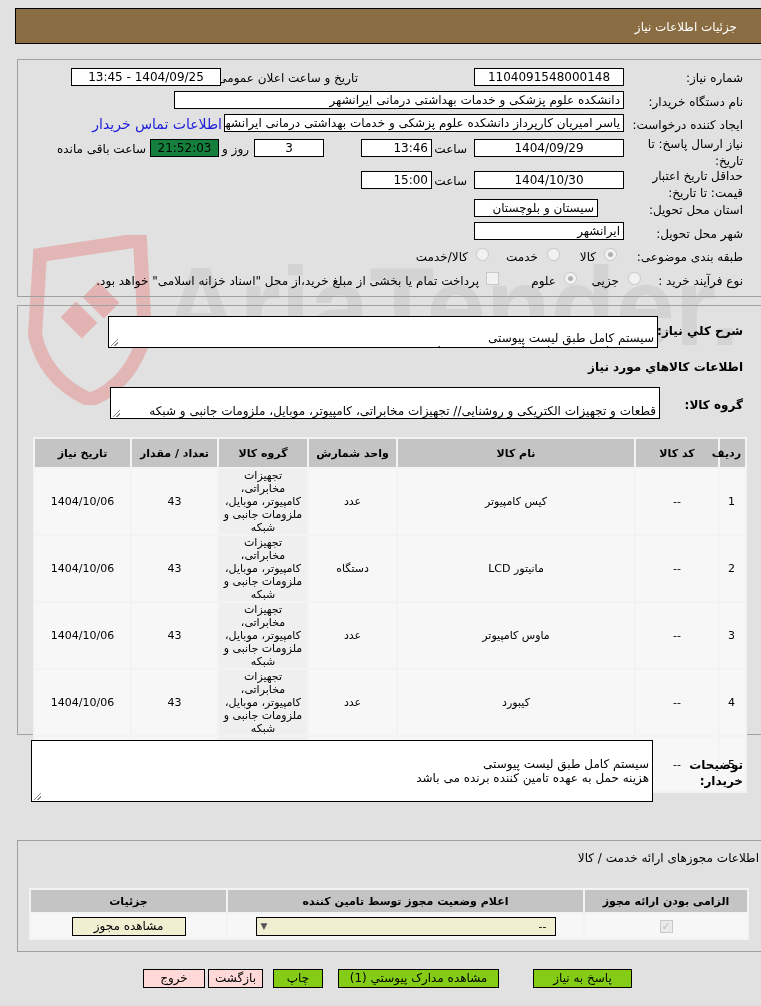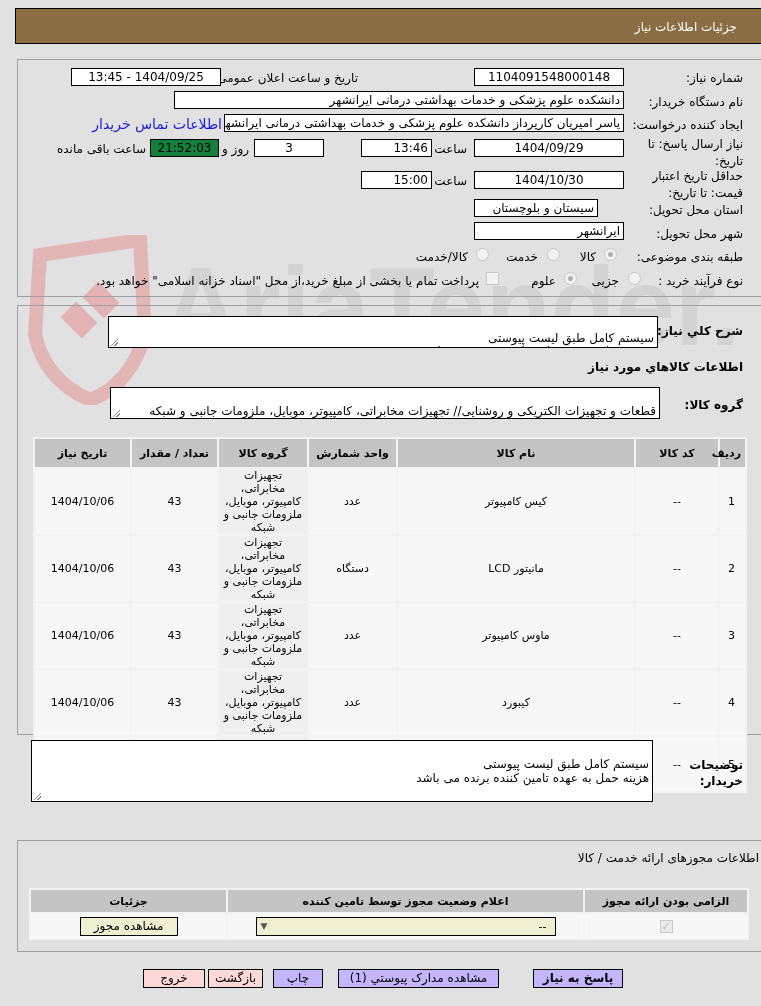--- a/index.html
+++ b/index.html
@@ -67,21 +67,21 @@
   table.lic {
     position: absolute; left: 29px; top: 888px; width: 718px;
     border-collapse: separate; border-spacing: 2px; background: #f3f3f3; table-layout: fixed;
   }
   table.lic th { background: #c4c4c4; font-size: 11px; font-weight: bold; height: 22px; }
   table.lic td { background: #f7f7f7; height: 24px; text-align: center; }
   .btn {
     position: absolute; height: 19px; border: 1px solid #000; font-size: 12px;
     text-align: center; line-height: 17px; white-space: nowrap;
   }
-  .btn.green { background: #c4b5fd; }
+  .btn.green { background: #84cc16; }
   .btn.red { background: #ffd8d8; }
   .btn.yel { background: #f0efd2; }
   .select {
     position: absolute; height: 19px; background: #f0efd2; border: 1px solid #000;
     font-size: 11px; line-height: 17px;
   }
   .watermark { position: absolute; pointer-events: none; }
 </style>
 </head>
 <body>
@@ -264,23 +264,23 @@
       <td>
         <span style="display:inline-block; width:13px; height:13px; border:1px solid #c8c8c8; background:#eaeaea; color:#bbb; font-size:11px; line-height:11px;">✓</span>
       </td>
       <td style="position:relative;">
         <div class="select" style="position:relative; display:inline-block; width:300px; text-align:right; padding-right:8px;">
           <span>--</span>
           <span style="position:absolute; left:4px; top:0; font-size:9px; color:#555;">▼</span>
         </div>
       </td>
       <td>
-        <span class="btn yel" style="position:relative; display:inline-block; width:98px;">مشاهده مجوز</span>
+        <span class="btn yel" style="position:relative; display:inline-block; width:114px;">مشاهده مجوز</span>
       </td>
     </tr>
   </tbody>
 </table>
 
-<div class="btn green" style="left:533px; top:969px; width:90px;font-weight:bold;">پاسخ به نیاز</div>
+<div class="btn green" style="left:533px; top:969px; width:99px;">پاسخ به نیاز</div>
 <div class="btn green" style="left:338px; top:969px; width:161px;">مشاهده مدارک پیوستي (1)</div>
 <div class="btn green" style="left:273px; top:969px; width:50px;">چاپ</div>
 <div class="btn red" style="left:208px; top:969px; width:55px;">بازگشت</div>
 <div class="btn red" style="left:143px; top:969px; width:62px;">خروج</div>
 
 </body></html>

